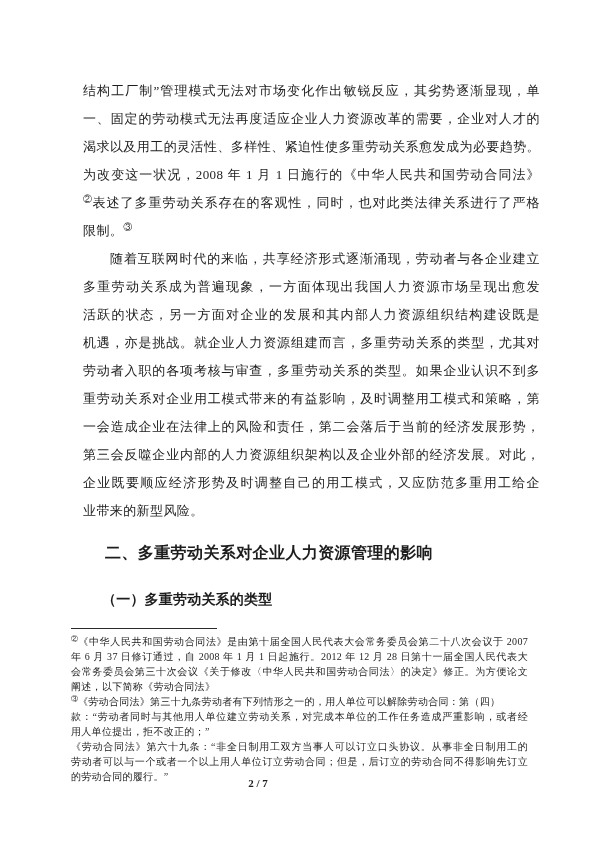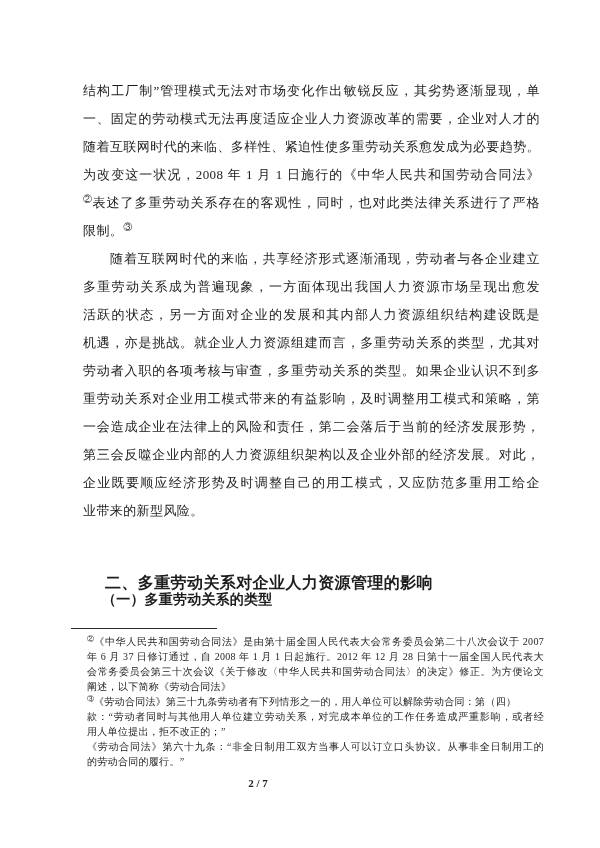--- a/index.html
+++ b/index.html
@@ -15,32 +15,32 @@
   .bodytext{position:absolute;left:83px;top:77px;width:457px;}
   .ln{
     font-size:13px;line-height:28px;height:28px;
     letter-spacing:0.4px;white-space:nowrap;overflow:hidden;
   }
   .ln.j{text-align:justify;text-align-last:justify;white-space:normal;}
   .ln.ind{text-indent:27px;}
   .ref{font-size:9px;vertical-align:super;line-height:0;letter-spacing:0;}
   
   .heading{
-    position:absolute;left:71px;top:568px;width:457px;box-sizing:border-box;
+    position:absolute;left:71px;top:538px;width:457px;box-sizing:border-box;
     padding-left:34px;margin:0;
     font-size:16px;font-weight:bold;line-height:30px;letter-spacing:0.4px;
   }
   .subheading{
     position:absolute;left:71px;top:576px;width:457px;box-sizing:border-box;
     padding-left:19px;margin:12px;
     font-size:14px;font-weight:bold;line-height:24px;letter-spacing:0.2px;
   }
   
   .fnsep{position:absolute;left:71px;top:628px;width:146px;height:1px;background:#2b2b2b;}
-  .footnotes{position:absolute;left:71px;top:634px;width:457px;margin-left:16px;}
+  .footnotes{position:absolute;left:71px;top:634px;width:457px;}
   .fl{
     font-size:10px;line-height:15px;height:15px;
     letter-spacing:0.3px;white-space:nowrap;overflow:hidden;
   }
   .fl.j{text-align:justify;text-align-last:justify;white-space:normal;}
   .fl .ref{font-size:7px;}
   
   .pagenum{
     position:absolute;left:0;top:775px;width:516px;
     text-align:center;font-size:11px;font-weight:bold;line-height:16px;
@@ -49,21 +49,21 @@
 </head>
 <body>
 
 <div class="page">
 
   <main class="bodytext">
 
     <section>
       <div class="ln j">结构工厂制”管理模式无法对市场变化作出敏锐反应，其劣势逐渐显现，单</div>
       <div class="ln j">一、固定的劳动模式无法再度适应企业人力资源改革的需要，企业对人才的</div>
-      <div class="ln j">随着互联网时代的来临、多样性、紧迫性使多重劳动关系愈发成为必要趋势。</div>
+      <div class="ln j">渴求以及用工的灵活性、多样性、紧迫性使多重劳动关系愈发成为必要趋势。</div>
       <div class="ln j">为改变这一状况，2008 年 1 月 1 日施行的《中华人民共和国劳动合同法》</div>
       <div class="ln j"><sup class="ref">②</sup><span>表述了多重劳动关系存在的客观性，同时，也对此类法律关系进行了严格</span></div>
       <div class="ln"><span>限制。</span><sup class="ref">③</sup></div>
     </section>
 
     <section>
       <div class="ln j ind">随着互联网时代的来临，共享经济形式逐渐涌现，劳动者与各企业建立</div>
       <div class="ln j">多重劳动关系成为普遍现象，一方面体现出我国人力资源市场呈现出愈发</div>
       <div class="ln j">活跃的状态，另一方面对企业的发展和其内部人力资源组织结构建设既是</div>
       <div class="ln j">机遇，亦是挑战。就企业人力资源组建而言，多重劳动关系的类型，尤其对</div>
@@ -84,18 +84,19 @@
 
   <footer class="footnotes">
     <div class="fl j"><sup class="ref">②</sup><span>《中华人民共和国劳动合同法》是由第十届全国人民代表大会常务委员会第二十八次会议于 2007</span></div>
     <div class="fl j">年 6 月 37 日修订通过，自 2008 年 1 月 1 日起施行。2012 年 12 月 28 日第十一届全国人民代表大</div>
     <div class="fl j">会常务委员会第三十次会议《关于修改〈中华人民共和国劳动合同法〉的决定》修正。为方便论文</div>
     <div class="fl">阐述，以下简称《劳动合同法》</div>
     <div class="fl"><sup class="ref">③</sup><span>《劳动合同法》第三十九条劳动者有下列情形之一的，用人单位可以解除劳动合同：第（四）</span></div>
     <div class="fl j">款：“劳动者同时与其他用人单位建立劳动关系，对完成本单位的工作任务造成严重影响，或者经</div>
     <div class="fl">用人单位提出，拒不改正的；”</div>
     <div class="fl j">《劳动合同法》第六十九条：“非全日制用工双方当事人可以订立口头协议。从事非全日制用工的</div>
+    <div class="fl j">劳动者可以与一个或者一个以上用人单位订立劳动合同；但是，后订立的劳动合同不得影响先订立</div>
     <div class="fl">的劳动合同的履行。”</div>
   </footer>
 
   <div class="pagenum">2 / 7</div>
 
 </div>
 
 </body></html>

